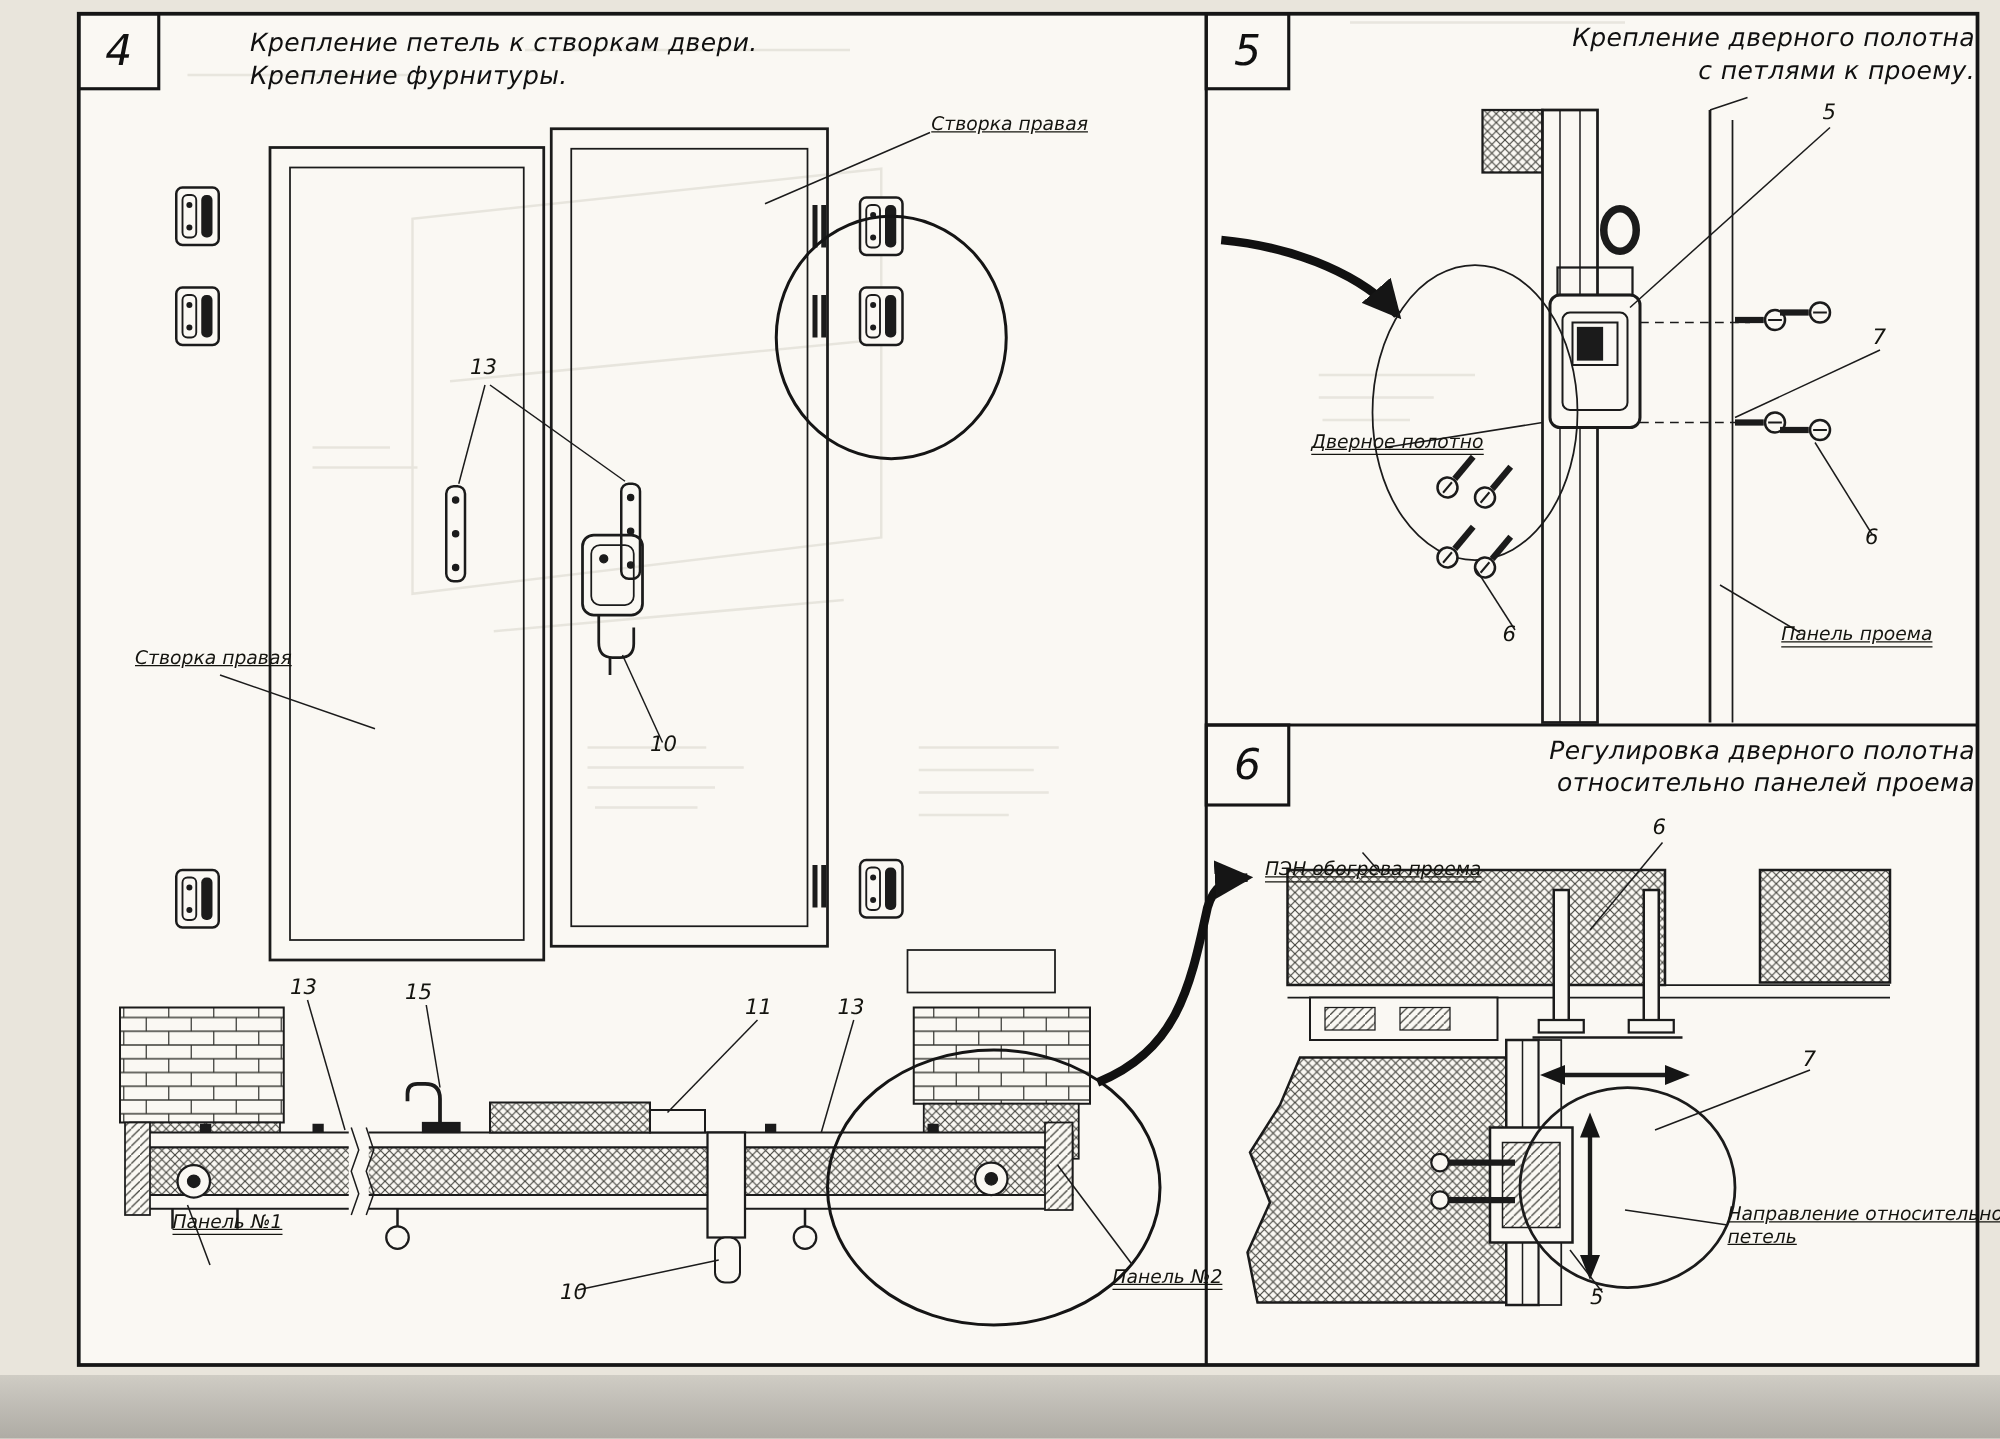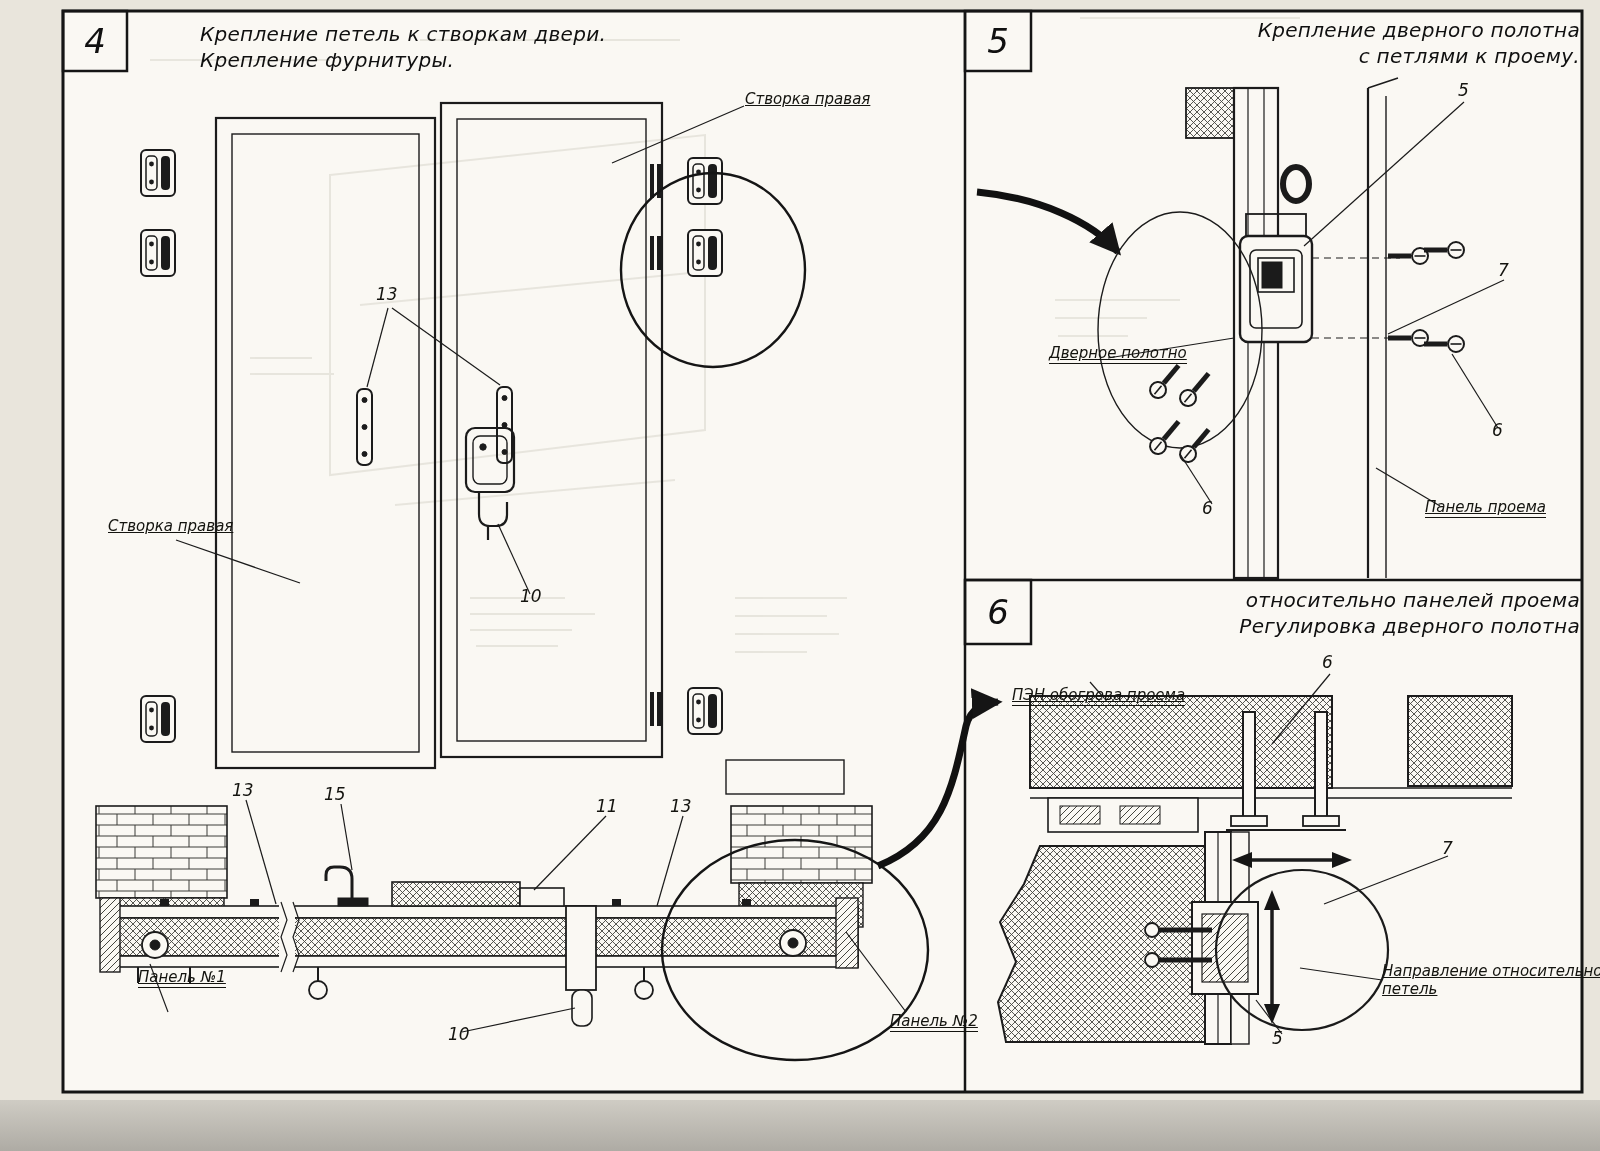--- a/index.html
+++ b/index.html
@@ -278,22 +278,22 @@
 
   <div class="title" style="left:200px;top:22px">
     <div>Крепление петель к створкам двери.</div>
     <div>Крепление фурнитуры.</div>
   </div>
   <div class="title center" style="left:1040px;top:18px;width:540px">
     <div>Крепление дверного полотна</div>
     <div>с петлями к проему.</div>
   </div>
   <div class="title center" style="left:1040px;top:588px;width:540px">
+    <div>Регулировка дверного полотна</div>
     <div>относительно панелей проема</div>
-    <div>Регулировка дверного полотна</div>
   </div>
 
   <div class="lbl" style="left:745px;top:90px">Створка правая</div>
   <div class="lbl" style="left:108px;top:517px">Створка правая</div>
   <div class="lbl u" style="left:138px;top:968px">Панель №1</div>
   <div class="lbl u" style="left:890px;top:1012px">Панель №2</div>
 
   <div class="callout" style="left:376px;top:284px">13</div>
   <div class="callout" style="left:520px;top:586px">10</div>
   <div class="callout" style="left:232px;top:780px">13</div>

